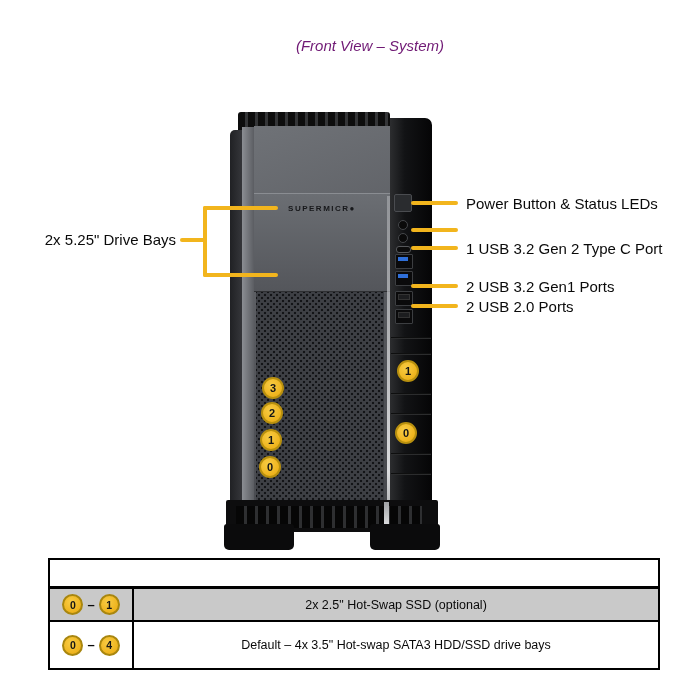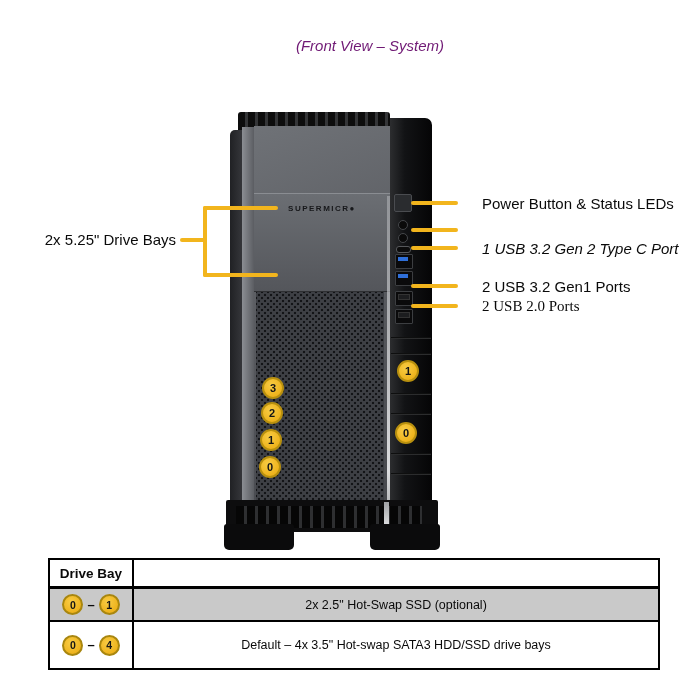--- a/index.html
+++ b/index.html
@@ -64,24 +64,24 @@
     border:2px solid #b8900f;color:#151515;font-size:11px;font-weight:bold;
     display:flex;align-items:center;justify-content:center;}
 
   
   .yline{background:#F2B51D;border-radius:2px;}
   #left-label{left:26px;top:231px;width:150px;text-align:right;font-size:15px;}
   #lc-lead{left:180px;top:238px;width:25px;height:4px;}
   #lc-vert{left:203px;top:206px;width:4px;height:71px;}
   #lc-top{left:203px;top:206px;width:75px;height:4px;}
   #lc-bot{left:203px;top:273px;width:75px;height:4px;}
-  .callout-row{position:absolute;left:411px;height:22px;display:flex;align-items:center;gap:24px;white-space:nowrap;}
+  .callout-row{position:absolute;left:411px;height:22px;display:flex;align-items:center;gap:8px;white-space:nowrap;}
   .callout-row .yline{width:47px;height:4px;flex:none;}
   .callout-row .lbl{font-size:15px;}
-  #cr0{top:192px;} #cr1{top:219px;} #cr2{top:237px;font-style:italic;} #cr3{top:259px;margin-top:16px;} #cr4{top:295px;font-family:Liberation Serif, serif;}
+  #cr0{top:192px;} #cr1{top:219px;} #cr2{top:237px;} #cr3{top:259px;margin-top:16px;} #cr4{top:295px;}
 
   
   #spec-table{left:48px;top:558px;width:612px;border:2px solid #000;box-sizing:border-box;background:#fff;}
   .trow{display:flex;align-items:stretch;}
   .c1{width:82px;flex:none;border-right:2px solid #000;display:flex;align-items:center;justify-content:center;gap:4px;}
   .c2{flex:1;display:flex;flex-direction:column;align-items:center;justify-content:center;text-align:center;}
   #thead{height:26px;border-bottom:3px solid #000;font-weight:bold;font-size:13.5px;}
   #trow1{height:31px;background:#C9C9C9;border-bottom:2px solid #000;font-size:12.5px;}
   #trow2{height:46px;font-size:12.5px;line-height:1.35;}
   .tbadge{width:21px;height:21px;border-radius:50%;box-sizing:border-box;flex:none;
@@ -165,21 +165,20 @@
   <span class="yline"></span>
   <span class="lbl">2 USB 3.2 Gen1 Ports</span>
 </div>
 <div id="cr4" class="callout-row">
   <span class="yline"></span>
   <span class="lbl">2 USB 2.0 Ports</span>
 </div>
 
 <div id="spec-table" class="abs">
   <div id="thead" class="trow">
-    <div class="c1">Drive Bay</div>
   </div>
   <div id="trow1" class="trow">
     <div class="c1">
       <span class="tbadge">0</span>
       <span class="dash">–</span>
       <span class="tbadge">1</span>
     </div>
     <div class="c2">
       <span>2x 2.5" Hot-Swap SSD (optional)</span>
     </div>

